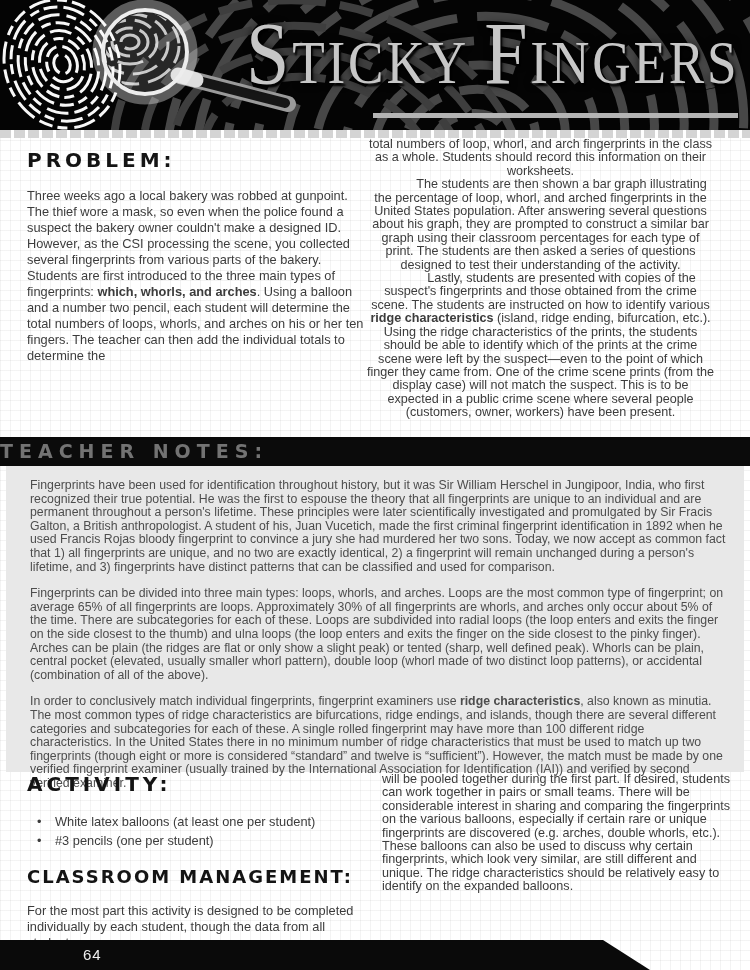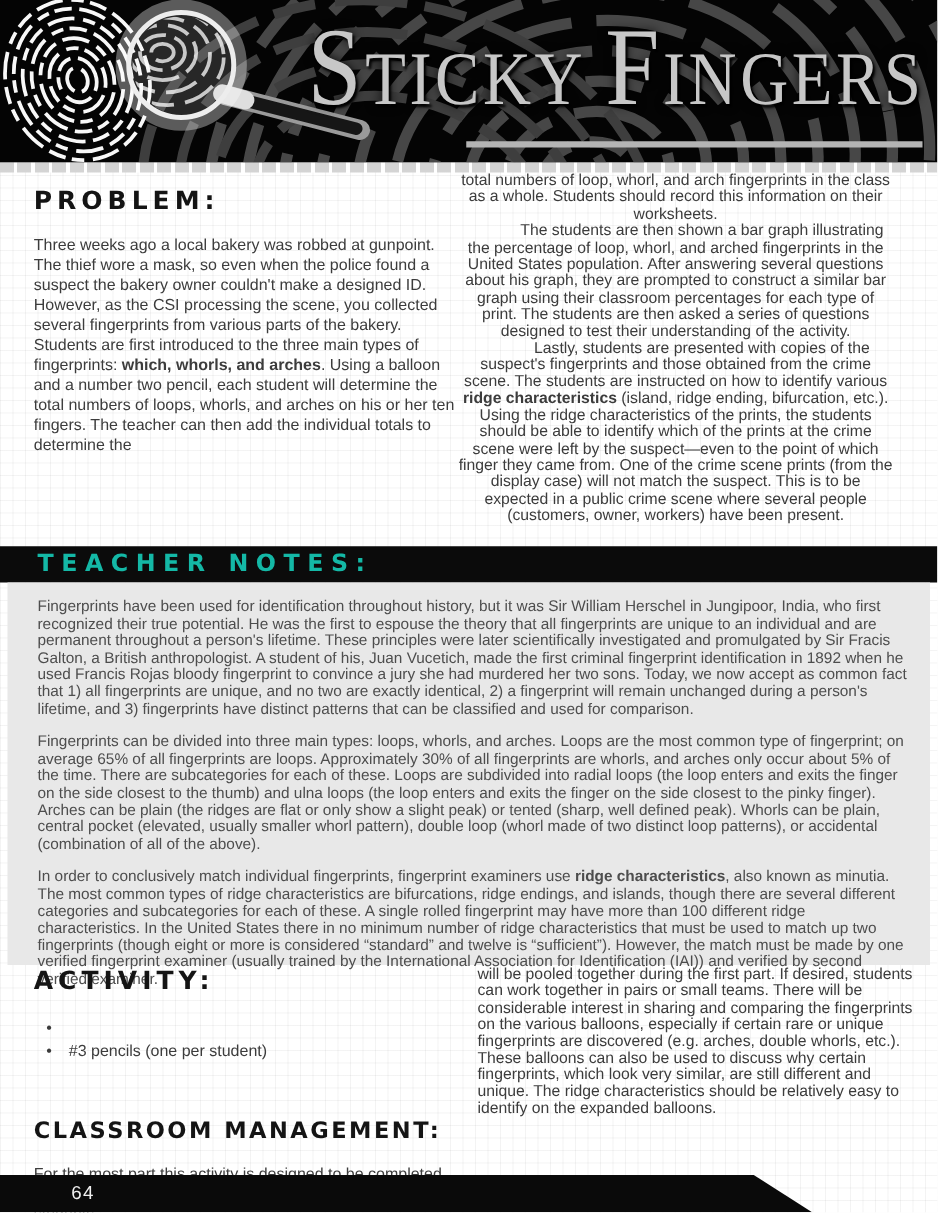--- a/index.html
+++ b/index.html
@@ -41,45 +41,45 @@
   
   .col { position:absolute; }
   .col-lt { left:27px;  top:146px; width:341px; }
   .col-rt { left:366px; top:138px; width:349px;text-align:center; }
   .col-lb { left:27px;  top:772px; width:341px; }
   .col-rb { left:382px; top:773px; width:350px; }
   .body  { font-size:12.8px; line-height:16px;   color:#3c3c3c; margin:0; }
   .dense { font-size:12.6px; line-height:13.4px; color:#3c3c3c; margin:0; }
   .indent { text-indent:42px; }
   .col-lt .sec { margin-top:2px; }
-  .sec2 { margin-top:44px; }
+  .sec2 { margin-top:16px; }
   
   .tn-bar {
     position:absolute; top:437px; left:0; width:750px; height:29px; background:#0b0b0b;
   }
   .tn-bar .sec {
-    color:#14b8a6; font-size:19px; letter-spacing:6px; line-height:29px;
-    margin:0; padding-left:30px;
+    color:#737373; font-size:19px; letter-spacing:6px; line-height:29px;
+    margin:0; 
   }
   .tn-panel {
     position:absolute; top:466px; left:6px; right:6px; height:306px;
     background:#e8e8e8; box-sizing:border-box; padding:13px 18px 0 24px;
   }
   .tn-panel p { font-size:12.3px; line-height:13.6px; color:#4d4d4d; margin:0 0 13px 0; }
   
   .bullets { margin-top:4px; }
   .bullet-row { display:flex; font-size:12.8px; line-height:19px; color:#3c3c3c; }
   .bullet-glyph { width:28px; padding-left:10px; box-sizing:border-box; }
   
   .footer {
     position:absolute; top:940px; left:0; width:662px; height:30px; background:#0a0a0a;
     clip-path:polygon(0 0, 603px 0, 650px 100%, 0 100%);
   }
   .footer .pnum {
-    color:#efefef; font-size:15px; letter-spacing:1px; line-height:30px; padding-left:57px;
+    color:#efefef; font-size:15px; letter-spacing:1px; line-height:30px; padding-left:83px;
     display:inline-block;
   }
   b { color:inherit; }
 </style>
 </head>
 <body>
 
 <div class="page">
 
   <header class="hdr">
@@ -169,20 +169,21 @@
     <p>Fingerprints have been used for identification throughout history, but it was Sir William Herschel in Jungipoor, India, who first recognized their true potential.  He was the first to espouse the theory that all fingerprints are unique to an individual and are permanent throughout a person's lifetime.  These principles were later scientifically investigated and promulgated by Sir Fracis Galton, a British anthropologist.  A student of his, Juan Vucetich, made the first criminal fingerprint identification in 1892 when he used Francis Rojas bloody fingerprint to convince a jury she had murdered her two sons.  Today, we now accept as common fact that 1) all fingerprints are unique, and no two are exactly identical, 2) a fingerprint will remain unchanged during a person's lifetime, and 3) fingerprints have distinct patterns that can be classified and used for comparison.</p>
     <p>Fingerprints can be divided into three main types:  loops, whorls, and arches.  Loops are the most common type of fingerprint; on average 65% of all fingerprints are loops.  Approximately 30% of all fingerprints are whorls, and arches only occur about 5% of the time.  There are subcategories for each of these.  Loops are subdivided into radial loops (the loop enters and exits the finger on the side closest to the thumb) and ulna loops (the loop enters and exits the finger on the side closest to the pinky finger).  Arches can be plain (the ridges are flat or only show a slight peak) or tented (sharp, well defined peak).  Whorls can be plain, central pocket (elevated, usually smaller whorl pattern), double loop (whorl made of two distinct loop patterns), or accidental (combination of all of the above).</p>
     <p><span>In order to conclusively match individual fingerprints, fingerprint examiners use </span><b>ridge characteristics</b><span>, also known as minutia.  The most common types of ridge characteristics are bifurcations, ridge endings, and islands, though there are several different categories and subcategories for each of these.  A single rolled fingerprint may have more than 100 different ridge characteristics.  In the United States there in no minimum number of ridge characteristics that must be used to match up two fingerprints (though eight or more is considered “standard” and twelve is “sufficient”).  However, the match must be made by one verified fingerprint examiner (usually trained by the International Association for Identification (IAI)) and verified by second verified examiner.</span></p>
   </div>
 
   <div class="col col-lb">
     <h2 class="sec">ACTIVITY:</h2>
     <div class="bullets">
       <div class="bullet-row">
         <span class="bullet-glyph">•</span>
+        <span>White latex balloons (at least one per student)</span>
       </div>
       <div class="bullet-row">
         <span class="bullet-glyph">•</span>
         <span>#3 pencils (one per student)</span>
       </div>
     </div>
     <h2 class="sec tight sec2">CLASSROOM MANAGEMENT:</h2>
     <p class="body">For the most part this activity is designed to be completed individually by each student, though the data from all students</p>
   </div>
 

